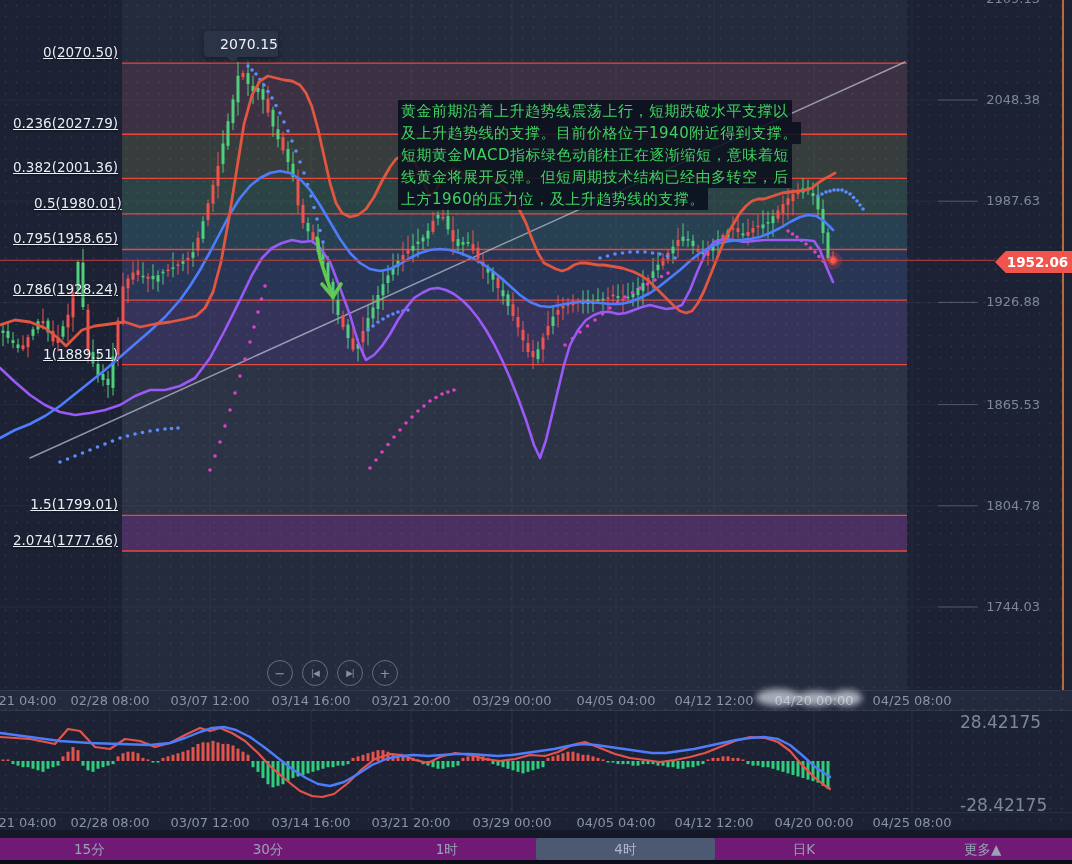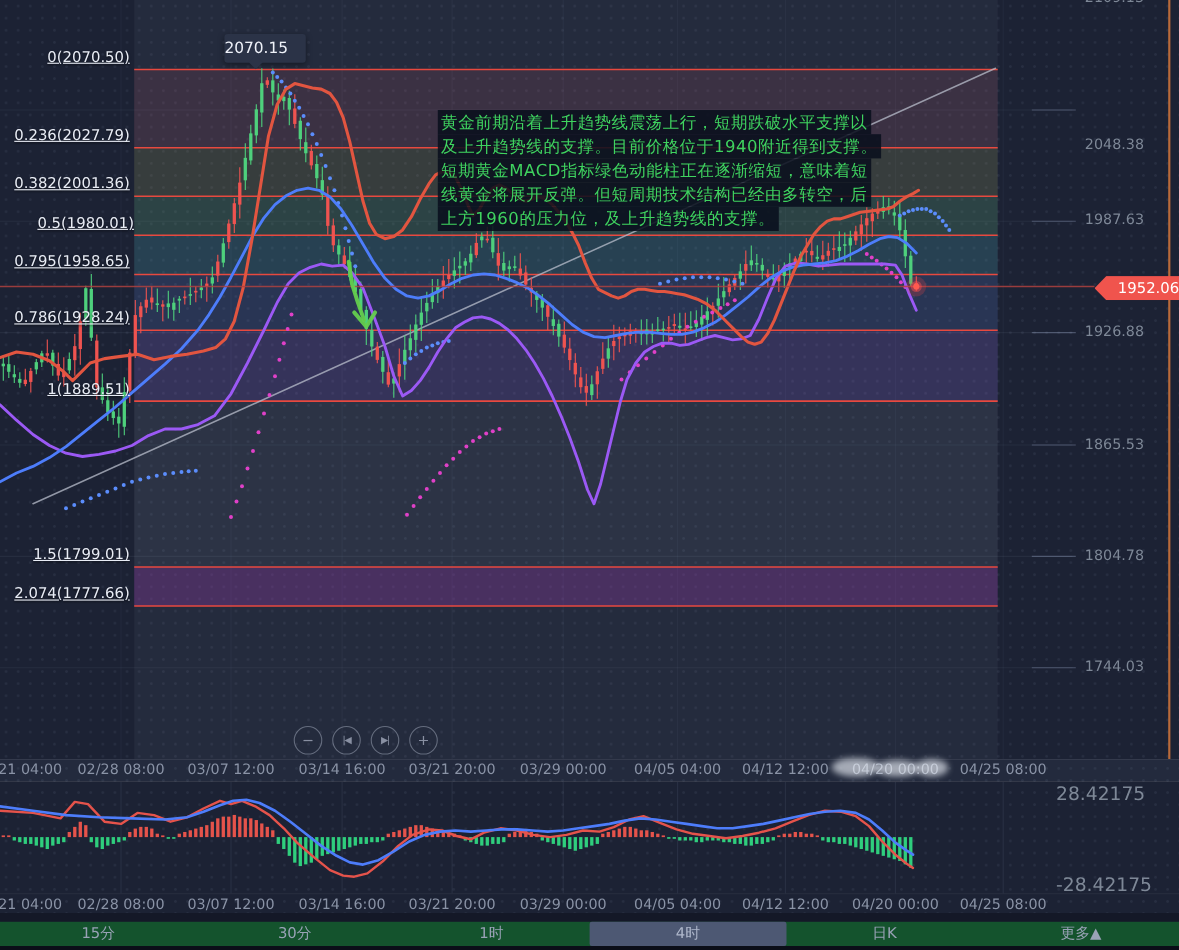--- a/index.html
+++ b/index.html
@@ -9,39 +9,39 @@
     background-image:radial-gradient(rgba(150,168,200,0.09) 1.1px,transparent 1.3px);
     background-size:11px 11px;}
   svg{position:absolute;left:0;display:block;}
   #mainSvg{top:0;}
   #macdSvg{top:710px;}
   .fib-label{position:absolute;left:0;width:118px;text-align:right;font-size:13.5px;color:#e9edf6;
     text-shadow:0 1px 2px rgba(0,0,0,.6);white-space:nowrap;text-decoration:underline;}
   .r-tick{position:absolute;left:960px;width:80px;text-align:right;font-size:13px;color:#7e8897;white-space:nowrap;}
   .macd-tick{position:absolute;left:960px;width:80px;text-align:right;font-size:17px;color:#7e8897;}
   .tooltip{position:absolute;left:204px;top:31px;width:74px;height:26px;background:#2b3347;border-radius:3px;
-    color:#eef1f8;font-size:14px;text-align:left;line-height:26px;box-shadow:0 2px 6px rgba(0,0,0,.4);}
+    color:#eef1f8;font-size:14px;text-align:right;line-height:26px;box-shadow:0 2px 6px rgba(0,0,0,.4);}
   .tooltip:after{content:"";position:absolute;left:24px;bottom:-4px;width:9px;height:9px;background:#2b3347;transform:rotate(45deg);}
   .price-tag{position:absolute;left:995px;top:251px;width:77px;height:22px;background:#f0544d;color:#fff;
-    font-size:13.5px;line-height:22px;text-align:right;padding-left:8px;z-index:6;
-    clip-path:polygon(0 50%,14% 0,100% 0,100% 100%,14% 100%);}
+    font-size:13.5px;line-height:22px;text-align:center;padding-left:8px;z-index:6;
+    clip-path:polygon(0 50%,14% 0,100% 0,100% 100%,14% 100%);font-weight:bold;}
   .annotation{position:absolute;left:398px;top:100px;z-index:4;}
   .annotation div{line-height:22px;}
   .annotation span{display:inline-block;background:rgba(9,15,29,0.87);color:#3fd35f;font-size:15px;
     padding:0 3px;letter-spacing:0.5px;}
   .xrow{position:absolute;left:0;width:1072px;height:20px;}
   .xrow.row1{top:690px;background:rgba(130,150,190,0.07);border-top:1px solid rgba(255,255,255,0.08);}
   .xrow.row2{top:812px;border-top:1px solid rgba(255,255,255,0.06);}
   .xlab{position:absolute;top:2px;transform:translateX(-50%);font-size:13px;color:#8a93a6;white-space:nowrap;}
   .zoomctl{position:absolute;left:267px;top:660px;display:flex;gap:9px;z-index:5;}
   .zbtn{width:26px;height:26px;border-radius:50%;border:1.4px solid rgba(220,228,245,0.35);
     color:rgba(220,228,245,0.55);font-size:13px;display:flex;align-items:center;justify-content:center;
     background:transparent;cursor:pointer;padding:0;}
   .zbtn .sm{font-size:8.5px;letter-spacing:-1px;}
-  .toolbar{position:absolute;left:0;top:838px;width:1072px;height:22px;background:#14532d;display:flex;z-index:7;}
+  .toolbar{position:absolute;left:0;top:838px;width:1072px;height:22px;background:#701a75;display:flex;z-index:7;}
   .tb-item{flex:1;text-align:center;font-size:13.5px;color:#99a2b6;line-height:22px;cursor:pointer;}
   .tb-item.sel{background:#4d5873;border-radius:2px;color:#aeb7cb;}
   .bottom-strip{position:absolute;left:0;top:860px;width:1072px;height:4px;background:#0b0e18;}
   .gap-strip{position:absolute;left:0;top:830px;width:1072px;height:8px;background:#141827;}
   .right-border{position:absolute;left:1062px;top:0;width:2px;height:690px;background:#b96a3a;z-index:3;}
   .smudge{position:absolute;z-index:8;filter:blur(3px);background:rgba(235,239,248,0.65);border-radius:50%;}
 </style>
 </head>
 <body>
 
@@ -567,21 +567,21 @@
       <div class="fib-label" style="top: 159.328px;">0.382(2001.36)</div>
       <div class="fib-label" style="top: 194.893px; padding-left: 34px;">0.5(1980.01)</div>
       <div class="fib-label" style="top: 230.475px;">0.795(1958.65)</div>
       <div class="fib-label" style="top: 281.133px;">0.786(1928.24)</div>
       <div class="fib-label" style="top: 345.651px;">1(1889.51)</div>
       <div class="fib-label" style="top: 496.409px;">1.5(1799.01)</div>
       <div class="fib-label" style="top: 531.975px;">2.074(1777.66)</div>
     </div>
   <div id="rightAxis">
       <div class="r-tick" style="top: -9.1994px;">2109.13</div>
-      <div class="r-tick" style="top: 92px; margin-top: 32px;">2048.38</div>
+      <div class="r-tick" style="top: 92px;">2048.38</div>
       <div class="r-tick" style="top: 193.199px;">1987.63</div>
       <div class="r-tick" style="top: 294.399px;">1926.88</div>
       <div class="r-tick" style="top: 396.598px;">1865.53</div>
       <div class="r-tick" style="top: 497.797px;">1804.78</div>
       <div class="r-tick" style="top: 598.997px;">1744.03</div>
     </div>
 
   <div class="tooltip">2070.15</div>
 
   <div class="annotation" id="annotation">

